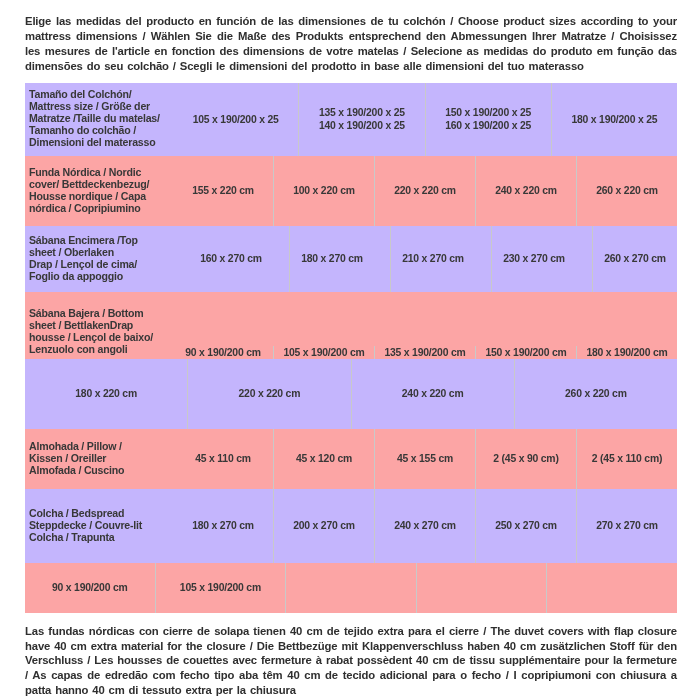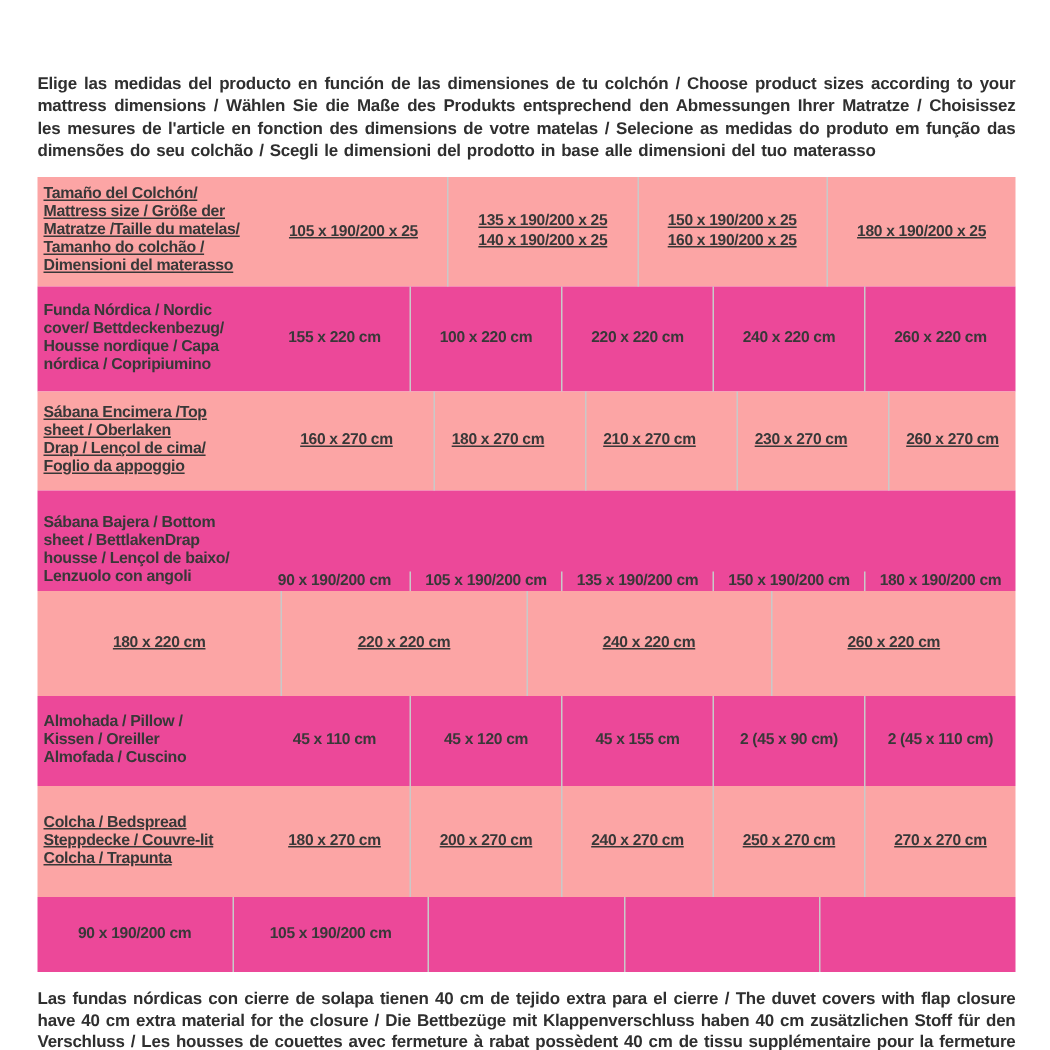--- a/index.html
+++ b/index.html
@@ -7,38 +7,37 @@
   body {
     background: #ffffff;
     font-family: "Liberation Sans", sans-serif;
     color: #383838;
     overflow: hidden;
   }
   .page {
     width: 700px;
     height: 654px;
     padding: 14px 23px 0 25px;
-    margin-top: 35px;
   }
   .note-text {
     font-size: 11.3px;
     font-weight: bold;
     text-align: justify;
     line-height: 1.32;
     letter-spacing: -0.15px;
     color: #2f2f2f;
     word-spacing: 1px;
   }
   .size-table {
     margin-top: 9px;
     width: 652px;
   }
   .trow { display: flex; width: 100%; }
-  .trow.shade { background: #fca5a5; text-decoration: underline; }
-  .trow.plain { background: #ec4899; }
+  .trow.shade { background: #c4b5fd; }
+  .trow.plain { background: #fca5a5; }
   .trow:nth-child(1) { height: 73px; }
   .trow:nth-child(2) { height: 70px; }
   .trow:nth-child(3) { height: 66px; gap: 16px; }
   .trow:nth-child(4) { height: 67px; align-items: flex-end; }
   .trow:nth-child(5) { height: 70px; }
   .trow:nth-child(6) { height: 60px; }
   .trow:nth-child(7) { height: 74px; justify-content: center; }
   .trow:nth-child(8) { height: 50px; }
   .cell {
     display: flex;

